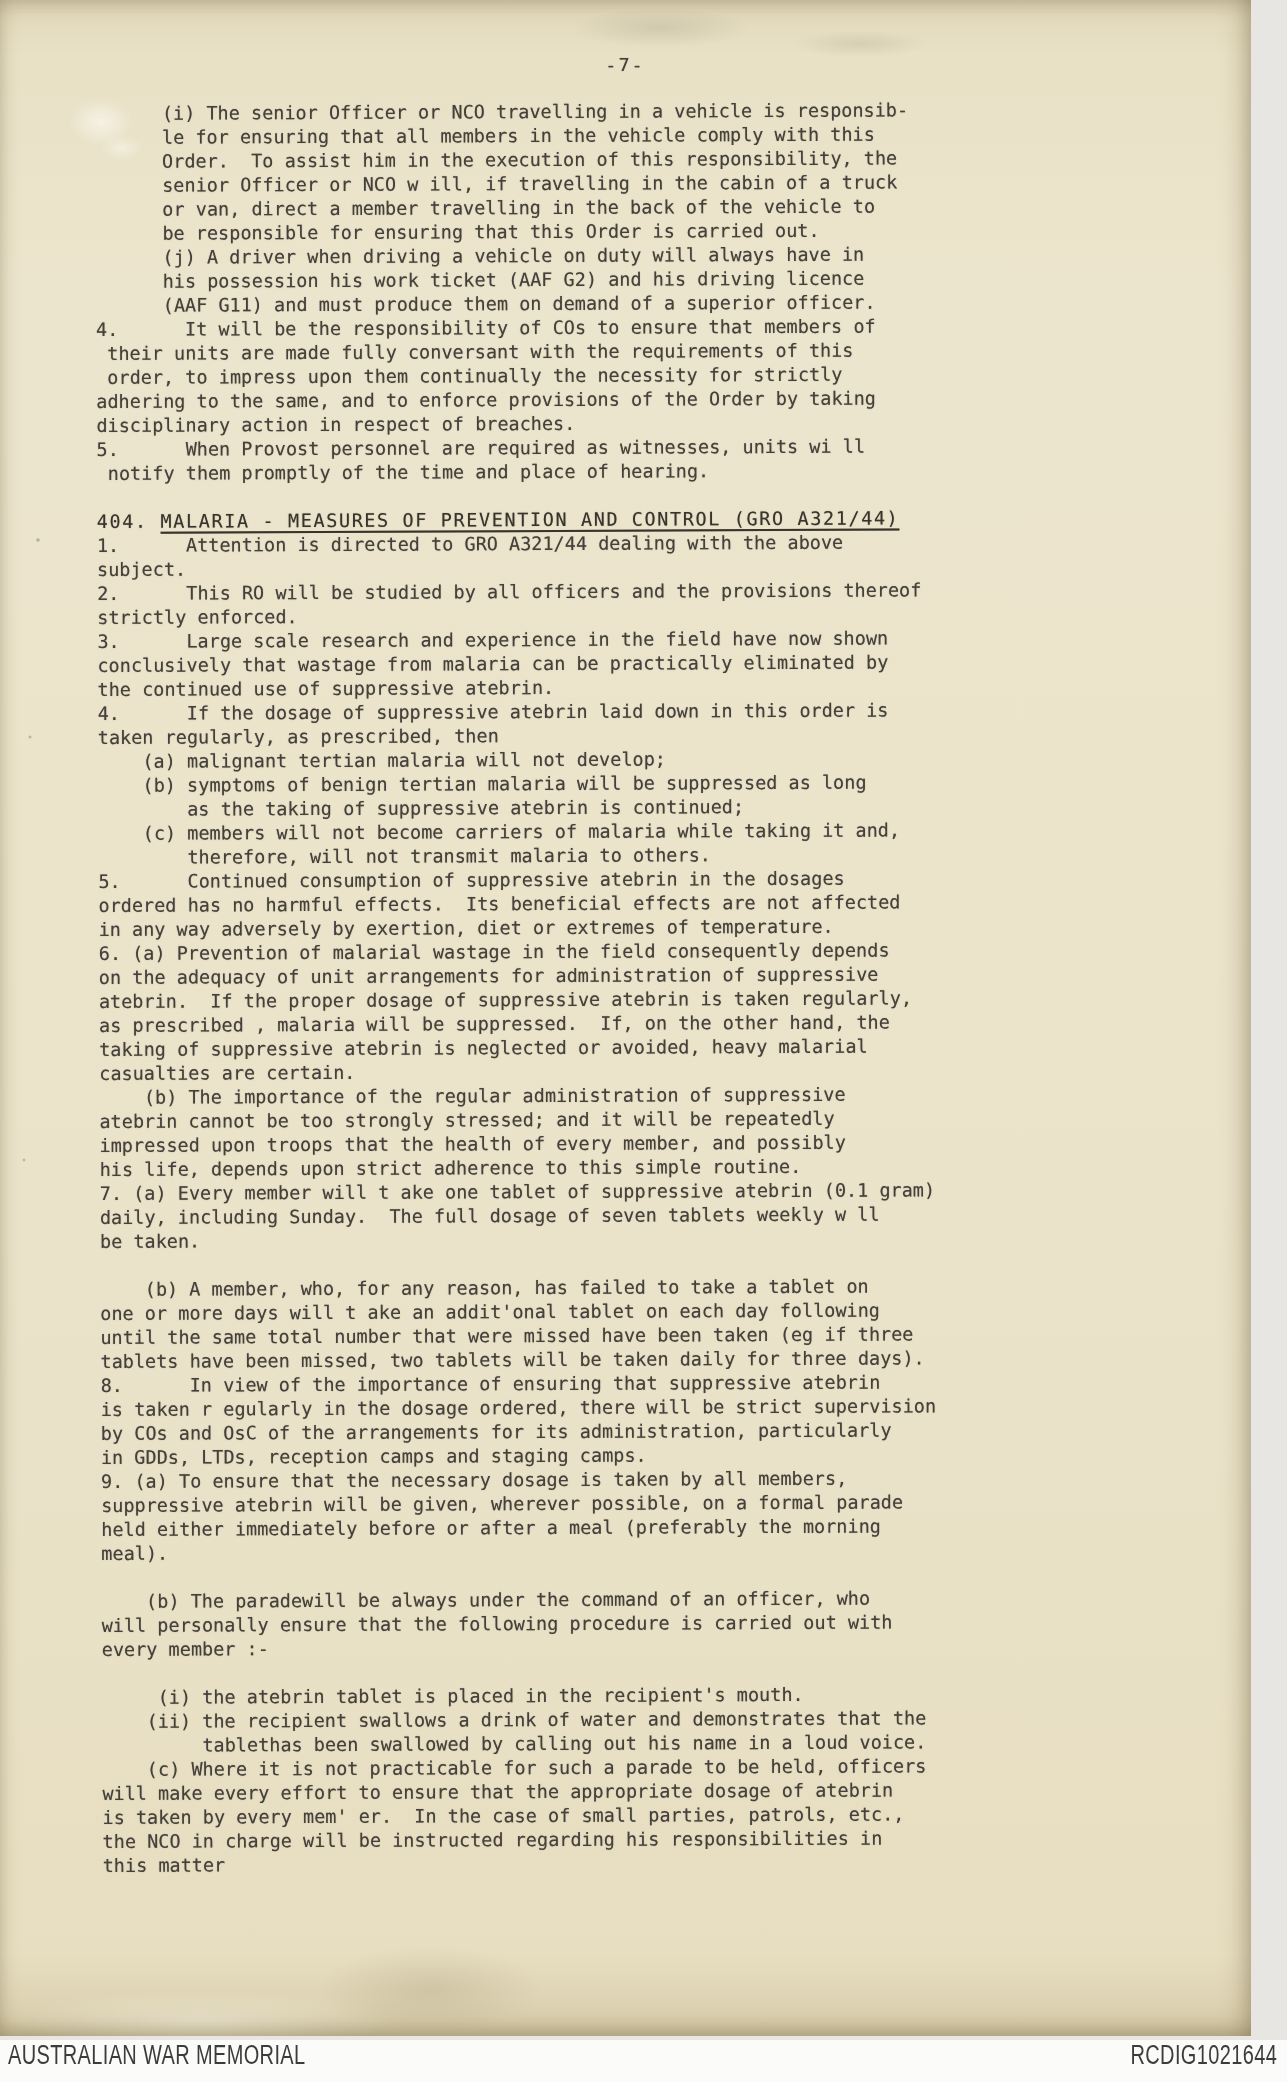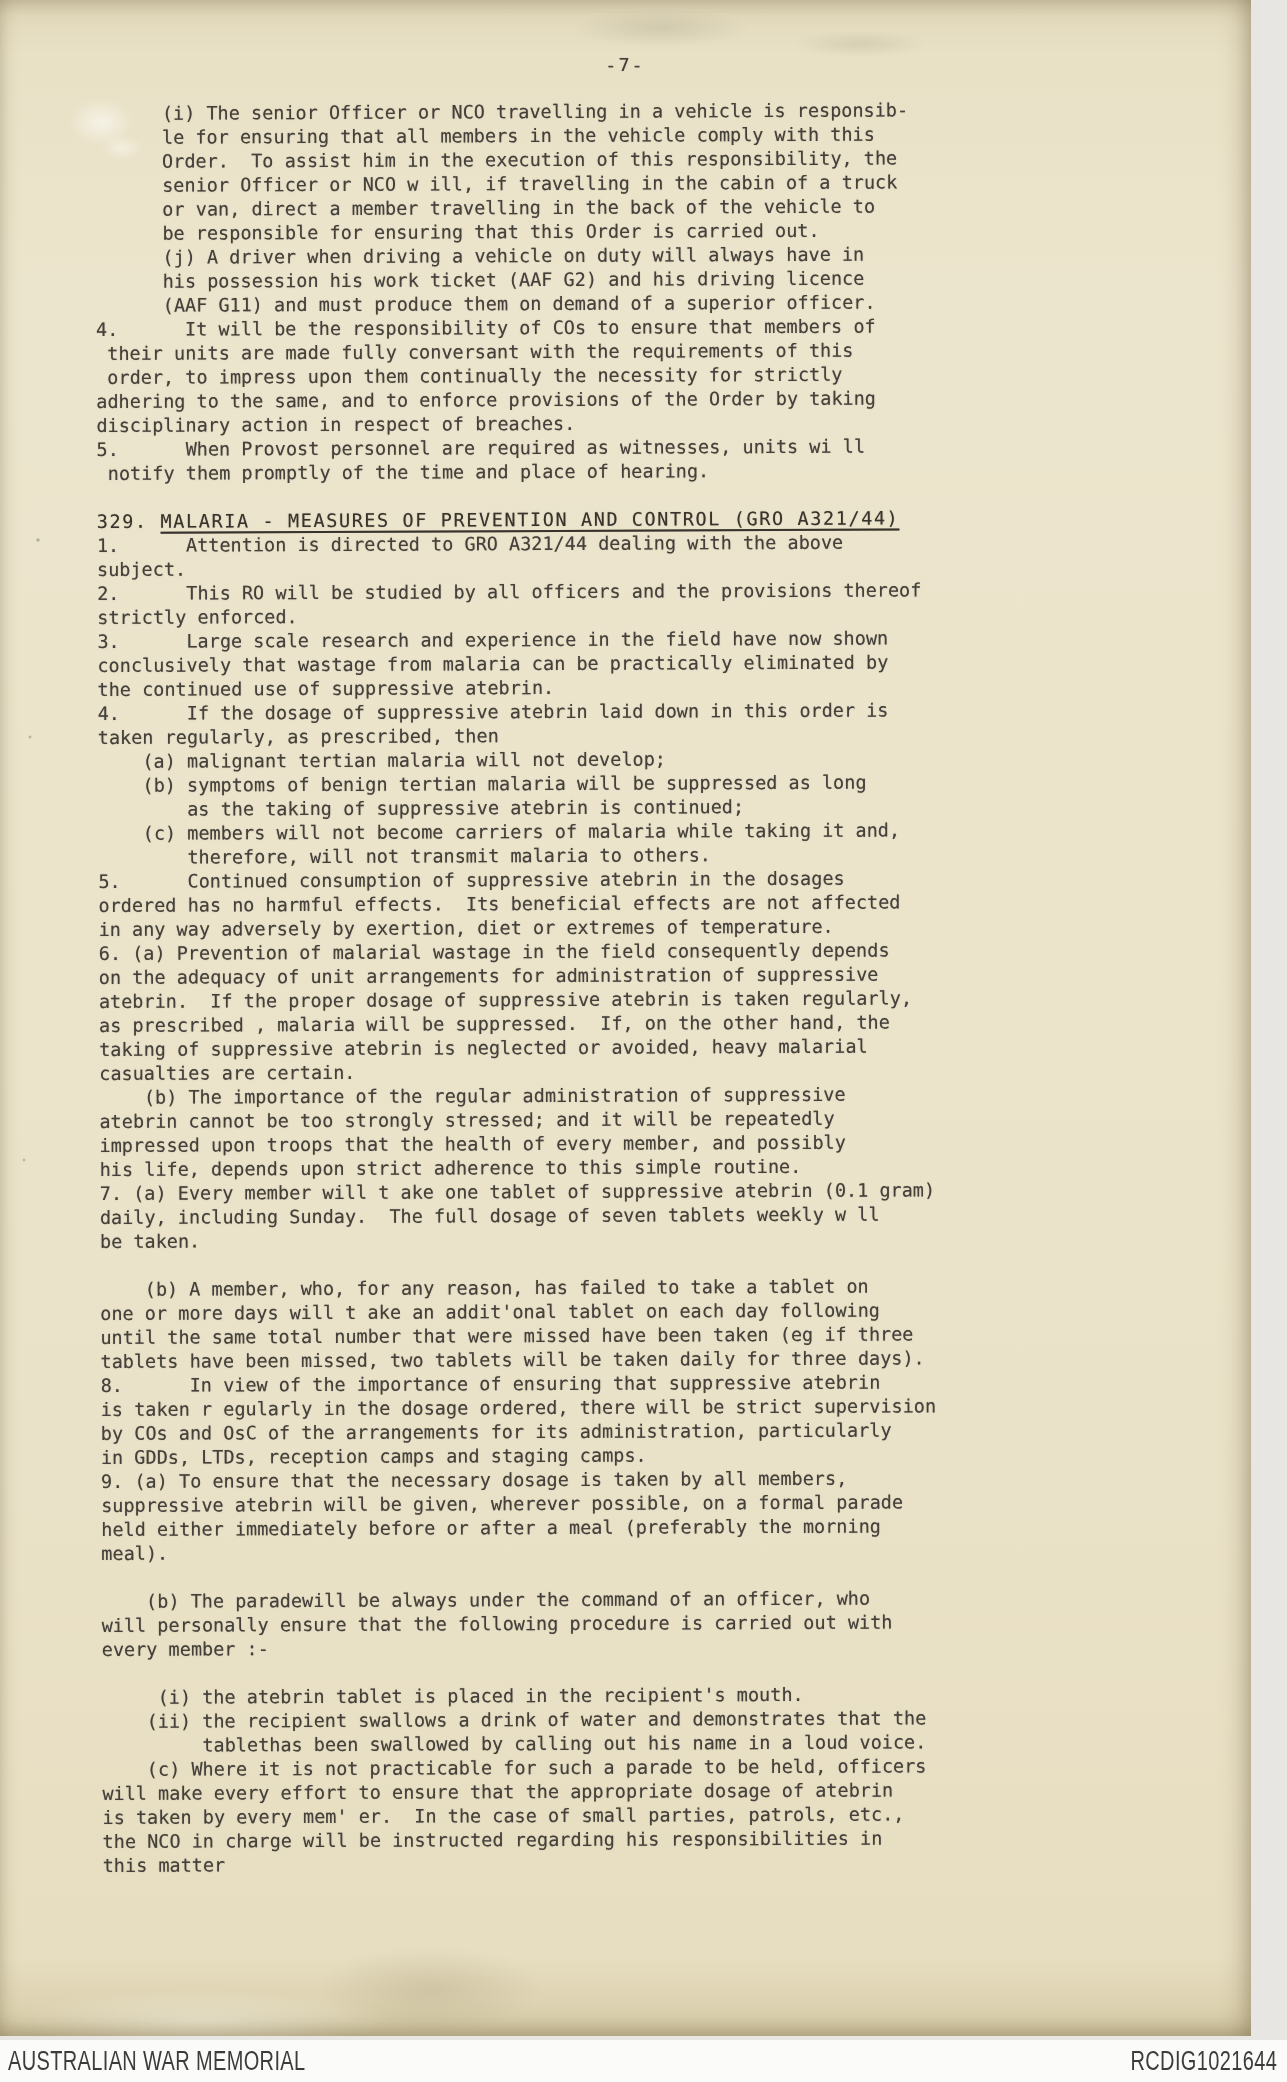--- a/index.html
+++ b/index.html
@@ -48,21 +48,21 @@
     transform:rotate(-0.25deg);transform-origin:left top;
   }
   .line{height:24px;white-space:pre;}
   .heading-line{letter-spacing:1.6px;color:#38332b;}
   .underline{text-decoration:underline;text-underline-offset:4px;text-decoration-thickness:1.7px;}
 
   
   .awm-bar{
     position:absolute;left:0;bottom:0;width:1287px;height:42px;
     background:var(--footer-bg);
-    display:flex;align-items:center;justify-content:space-between;
+    display:flex;align-items:flex-start;justify-content:space-between;
     padding:0 10px 0 8px;
     font-family:"Liberation Sans",sans-serif;color:var(--footer-text);
   }
   .awm-left{font-size:27px;transform:scaleX(.74);transform-origin:left center;letter-spacing:.5px;white-space:nowrap;}
   .awm-right{font-size:27px;transform:scaleX(.74);transform-origin:right center;letter-spacing:.5px;white-space:nowrap;}
 </style>
 </head>
 <body>
 
 <div class="stage">
@@ -79,21 +79,21 @@
         <div class="line">      his possession his work ticket (AAF G2) and his driving licence</div>
         <div class="line">      (AAF G11) and must produce them on demand of a superior officer.</div>
         <div class="line">4.      It will be the responsibility of COs to ensure that members of</div>
         <div class="line"> their units are made fully conversant with the requirements of this</div>
         <div class="line"> order, to impress upon them continually the necessity for strictly</div>
         <div class="line">adhering to the same, and to enforce provisions of the Order by taking</div>
         <div class="line">disciplinary action in respect of breaches.</div>
         <div class="line">5.      When Provost personnel are required as witnesses, units wi ll</div>
         <div class="line"> notify them promptly of the time and place of hearing.</div>
         <div class="line"></div>
-        <div class="line heading-line"><span>329. </span><span class="underline">MALARIA - MEASURES OF PREVENTION AND CONTROL (GRO A321/44)</span></div>
+        <div class="line heading-line"><span>404. </span><span class="underline">MALARIA - MEASURES OF PREVENTION AND CONTROL (GRO A321/44)</span></div>
         <div class="line">1.      Attention is directed to GRO A321/44 dealing with the above</div>
         <div class="line">subject.</div>
         <div class="line">2.      This RO will be studied by all officers and the provisions thereof</div>
         <div class="line">strictly enforced.</div>
         <div class="line">3.      Large scale research and experience in the field have now shown</div>
         <div class="line">conclusively that wastage from malaria can be practically eliminated by</div>
         <div class="line">the continued use of suppressive atebrin.</div>
         <div class="line">4.      If the dosage of suppressive atebrin laid down in this order is</div>
         <div class="line">taken regularly, as prescribed, then</div>
         <div class="line">    (a) malignant tertian malaria will not develop;</div>

